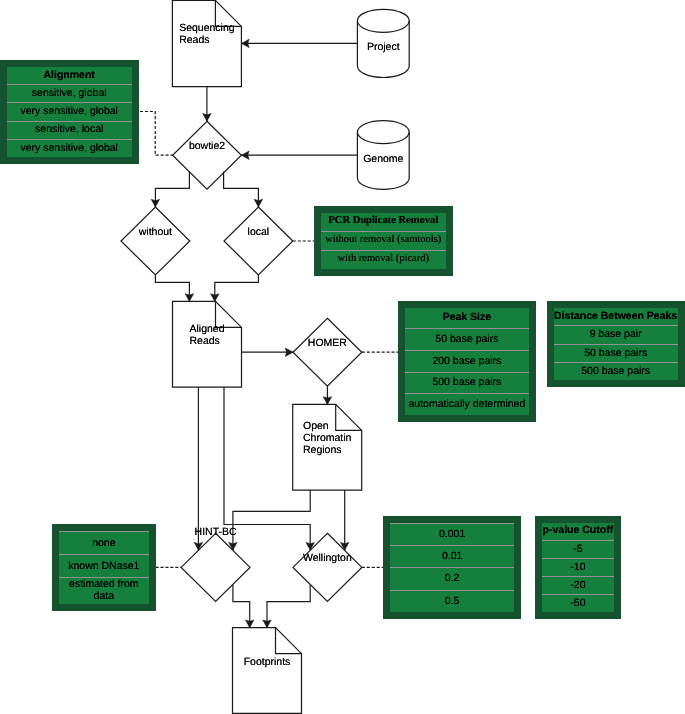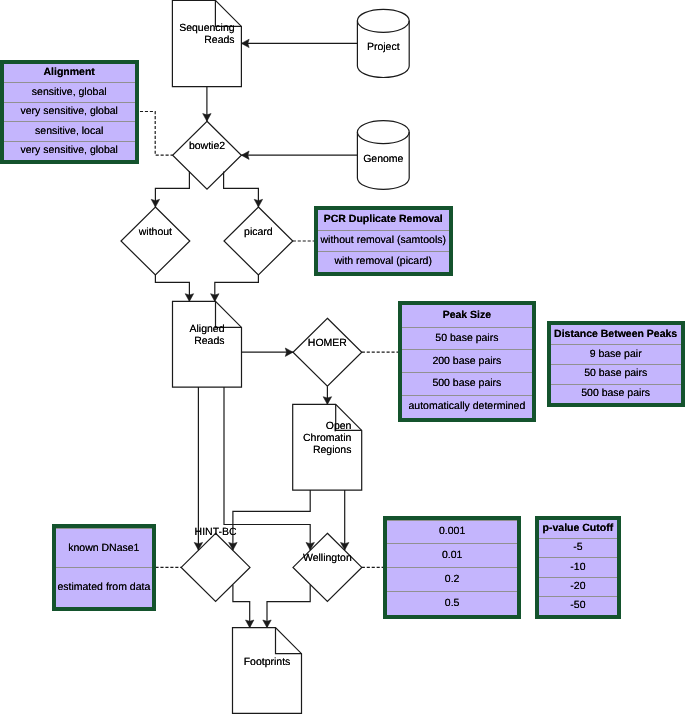--- a/index.html
+++ b/index.html
@@ -28,41 +28,41 @@
     width: 685px;
     height: 714px;
   }
   .lbl {
     position: absolute;
     box-sizing: border-box;
     padding-bottom: 18px;
     display: flex;
     align-items: center;
     justify-content: center;
-    text-align: right;
+    text-align: left;
     white-space: pre-line;
     color: #000000;
     font-size: 10.5px;
     line-height: 12px;
     letter-spacing: 0px;
     pointer-events: none;
     text-shadow: 0 0 0.35px rgba(0,0,0,0.85);
     opacity: 0.999;
     will-change: opacity;
   }
 
   .shape { fill: none; stroke: #1a1a1a; stroke-width: 1.2; stroke-linejoin: miter; stroke-linecap: butt; }
   .line  { fill: none; stroke: #1a1a1a; stroke-width: 1.2; stroke-linejoin: miter; stroke-linecap: butt; }
   .dash  { fill: none; stroke: #1a1a1a; stroke-width: 1.2; stroke-dasharray: 3.1 1.85; stroke-linecap: butt; }
   .ahead { fill: #1a1a1a; stroke: #1a1a1a; stroke-width: 0.55; stroke-linejoin: miter; }
   .opt-table {
     position: absolute;
     box-sizing: border-box;
-    border: 4px solid #14532d;
-    background: #c4b5fd;
+    border: 7px solid #14532d;
+    background: #15803d;
     display: flex;
     flex-direction: column;
   }
   .opt-table .trow {
     flex: 1 1 0;
     padding-bottom: 1.4px;
     display: flex;
     align-items: center;
     justify-content: center;
     text-align: center;
@@ -191,56 +191,57 @@
     <path class="line" d="M 310.2,584.7 V 601.6 H 267.0 V 619.8 V 627.7"></path>
     <polygon class="ahead" points="267.0,627.7 262.8,620.0 267.0,621.3 271.2,620.0"></polygon>
   </g>
   </svg>
   <div class="lbl" style="left:172.4px;top:0.4px;width:69.0px;height:86.2px;">Sequencing
 Reads</div>
   <div class="lbl" style="left:357.4px;top:47.4px;width:51.8px;height:12.0px;">Project</div>
   <div class="lbl" style="left:172.6px;top:121.25px;width:68.8px;height:67.9px;">bowtie2</div>
   <div class="lbl" style="left:357.4px;top:159.1px;width:51.8px;height:12.0px;">Genome</div>
   <div class="lbl" style="left:121.0px;top:207.05px;width:68.8px;height:67.9px;">without</div>
-  <div class="lbl" style="left:224.0px;top:207.05px;width:68.8px;height:67.9px;">picard</div>
+  <div class="lbl" style="left:224.0px;top:207.05px;width:68.8px;height:67.9px;">local</div>
   <div class="lbl" style="left:172.5px;top:301.4px;width:69.0px;height:85.7px;">Aligned
 Reads</div>
   <div class="lbl" style="left:293.0px;top:318.25px;width:68.8px;height:67.9px;">HOMER</div>
   <div class="lbl" style="left:292.7px;top:404.4px;width:69.0px;height:85.7px;">Open
 Chromatin
 Regions</div>
   <div class="lbl" style="left:181.2px;top:507px;width:68.8px;height:68.2px;">HINT-BC</div>
   <div class="lbl" style="left:293.0px;top:533.3px;width:68.8px;height:68.2px;">Wellington</div>
   <div class="lbl" style="left:232.5px;top:627.7px;width:69.0px;height:85.7px;">Footprints</div>
   <div class="opt-table" style="left:-0.1px;top:60.0px;width:138.6px;height:103.9px;">
     <div class="trow thead">Alignment</div>
     <div class="trow">sensitive, global</div>
     <div class="trow">very sensitive, global</div>
     <div class="trow">sensitive, local</div>
     <div class="trow">very sensitive, global</div>
   </div>
-  <div class="opt-table" style="left:314.0px;top:206.0px;width:138.5px;height:69.7px;">
+  <div class="opt-table" style="left:314.0px;top:206.0px;width:138.5px;height:69.7px;font-family:Liberation Serif, serif;">
     <div class="trow thead">PCR Duplicate Removal</div>
     <div class="trow">without removal (samtools)</div>
     <div class="trow">with removal (picard)</div>
   </div>
   <div class="opt-table" style="left:397.6px;top:300.9px;width:138.6px;height:120.9px;">
     <div class="trow thead">Peak Size</div>
     <div class="trow">50 base pairs</div>
     <div class="trow">200 base pairs</div>
     <div class="trow">500 base pairs</div>
     <div class="trow">automatically determined</div>
   </div>
-  <div class="opt-table" style="left:546.5px;top:301.0px;width:138.3px;height:86.4px;margin-top:20px;">
+  <div class="opt-table" style="left:546.5px;top:301.0px;width:138.3px;height:86.4px;">
     <div class="trow thead">Distance Between Peaks</div>
     <div class="trow">9 base pair</div>
     <div class="trow">50 base pairs</div>
     <div class="trow">500 base pairs</div>
   </div>
   <div class="opt-table" style="left:51.7px;top:524.2px;width:104.3px;height:86.6px;">
+    <div class="trow">none</div>
     <div class="trow">known DNase1</div>
     <div class="trow">estimated from data</div>
   </div>
   <div class="opt-table" style="left:383.0px;top:515.5px;width:138.3px;height:103.7px;">
     <div class="trow">0.001</div>
     <div class="trow">0.01</div>
     <div class="trow">0.2</div>
     <div class="trow">0.5</div>
   </div>
   <div class="opt-table" style="left:534.5px;top:515.5px;width:86.8px;height:103.7px;">

